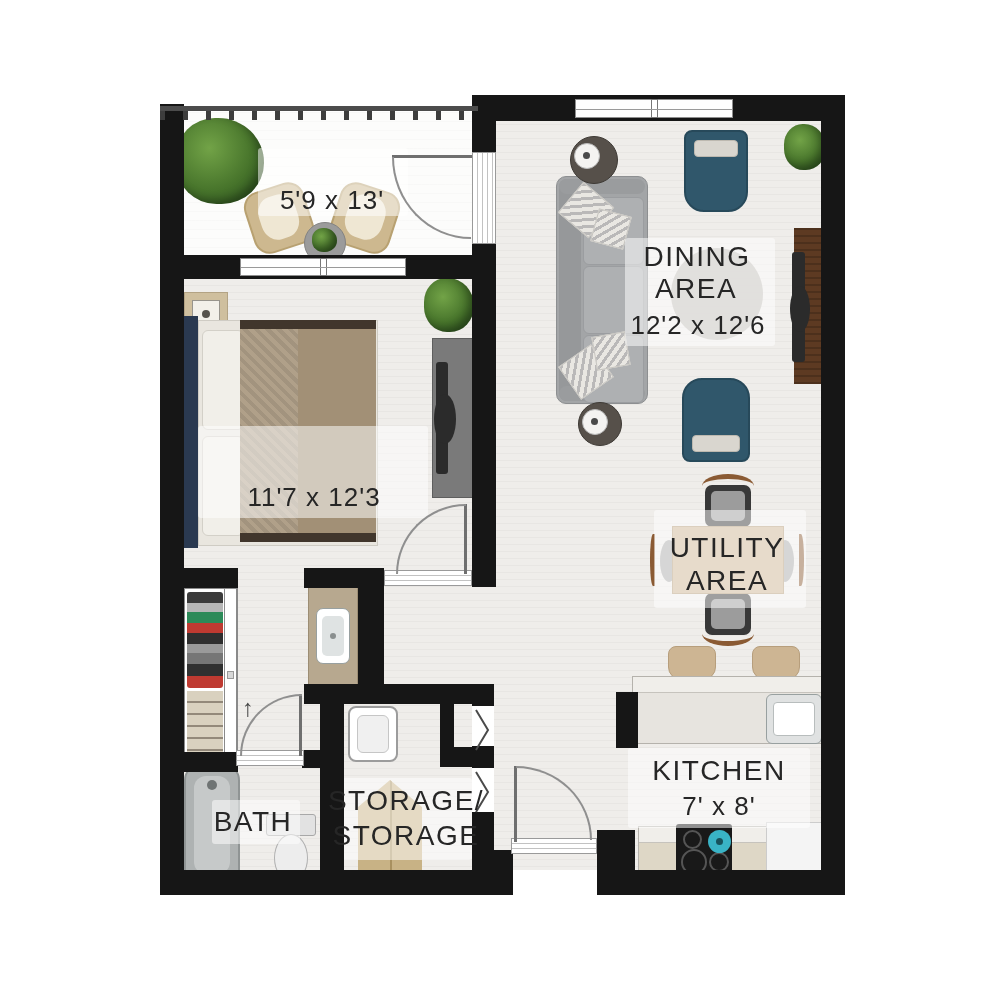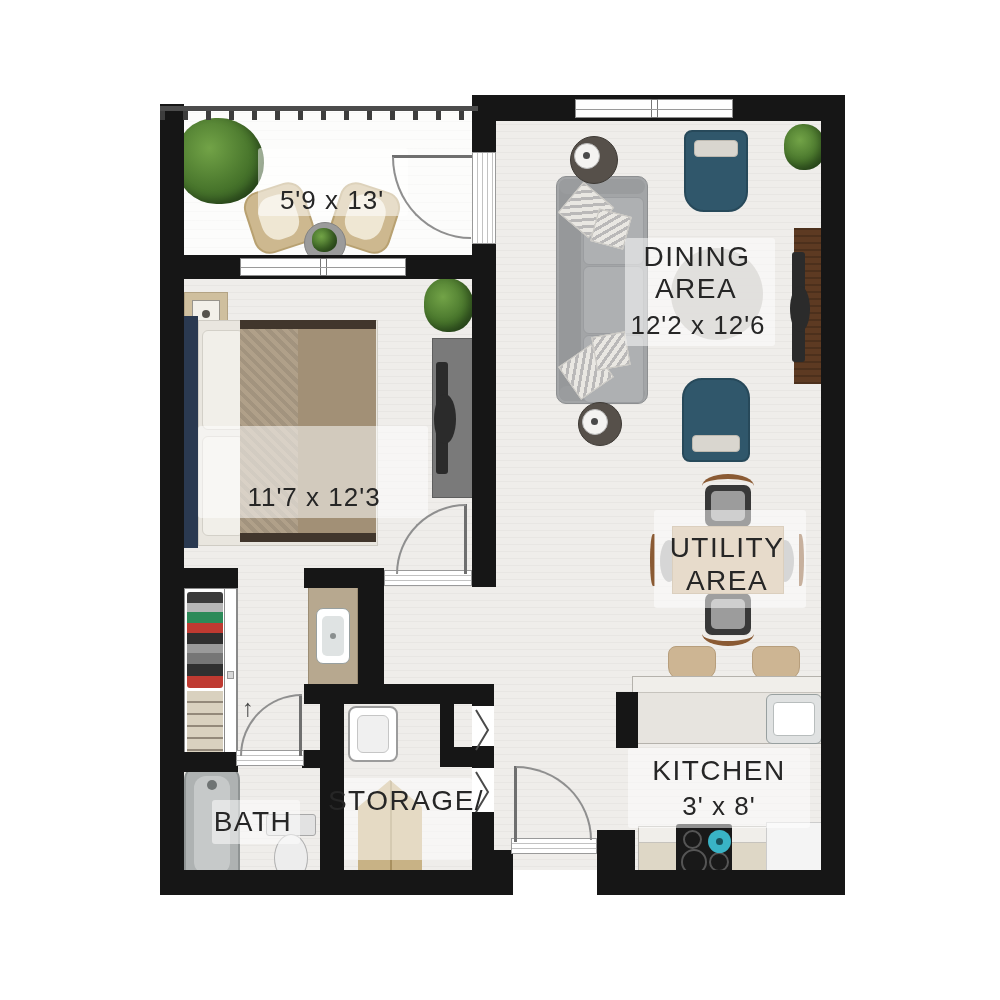--- a/index.html
+++ b/index.html
@@ -270,17 +270,18 @@
   <div class="arc arc-tr" style="left:516px;top:766px;width:76px;height:74px;"></div>
 
   <div class="rlabel rdim" style="left:332px;top:200px;">5'9 x 13'</div>
   <div class="rlabel" style="left:697px;top:257px;">DINING</div>
   <div class="rlabel" style="left:696px;top:289px;">AREA</div>
   <div class="rlabel rdim" style="left:698px;top:325px;">12'2 x 12'6</div>
   <div class="rlabel rdim" style="left:314px;top:497px;">11'7 x 12'3</div>
   <div class="rlabel" style="left:727px;top:548px;">UTILITY</div>
   <div class="rlabel" style="left:727px;top:581px;">AREA</div>
   <div class="rlabel" style="left:719px;top:771px;">KITCHEN</div>
-  <div class="rlabel rdim" style="left:719px;top:806px;">3' x 8'</div>
+  <div class="rlabel rdim" style="left:719px;top:806px;">7' x 8'</div>
   <div class="rlabel" style="left:253px;top:822px;">BATH</div>
   <div class="rlabel" style="left:406px;top:801px;">STORAGE/</div>
+  <div class="rlabel" style="left:406px;top:836px;">STORAGE</div>
 
 </div>
 
 </body></html>

